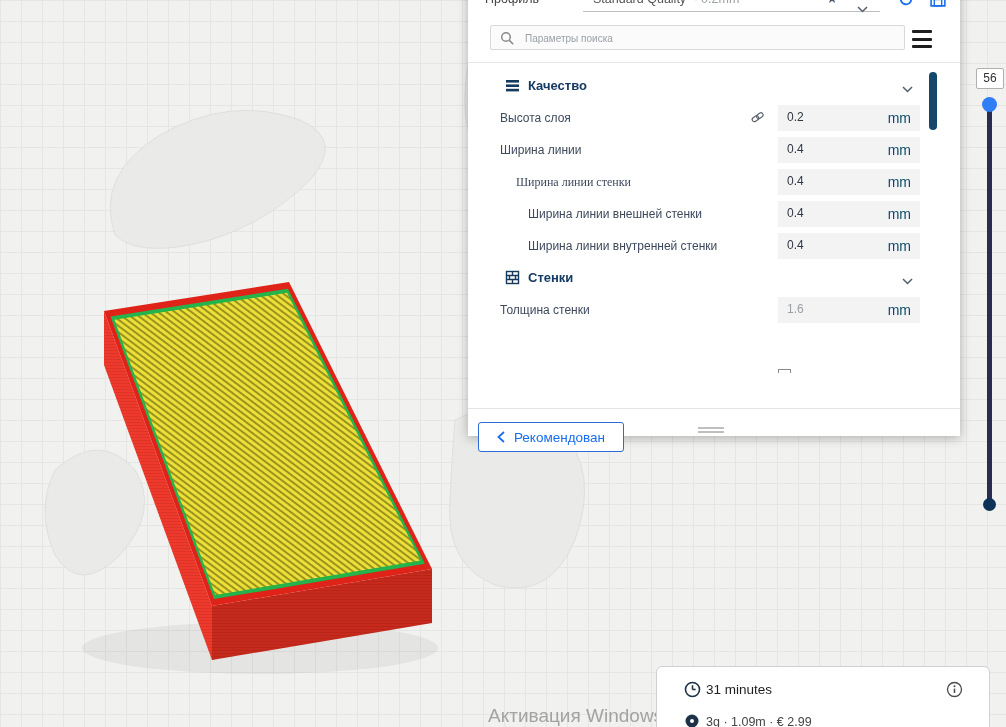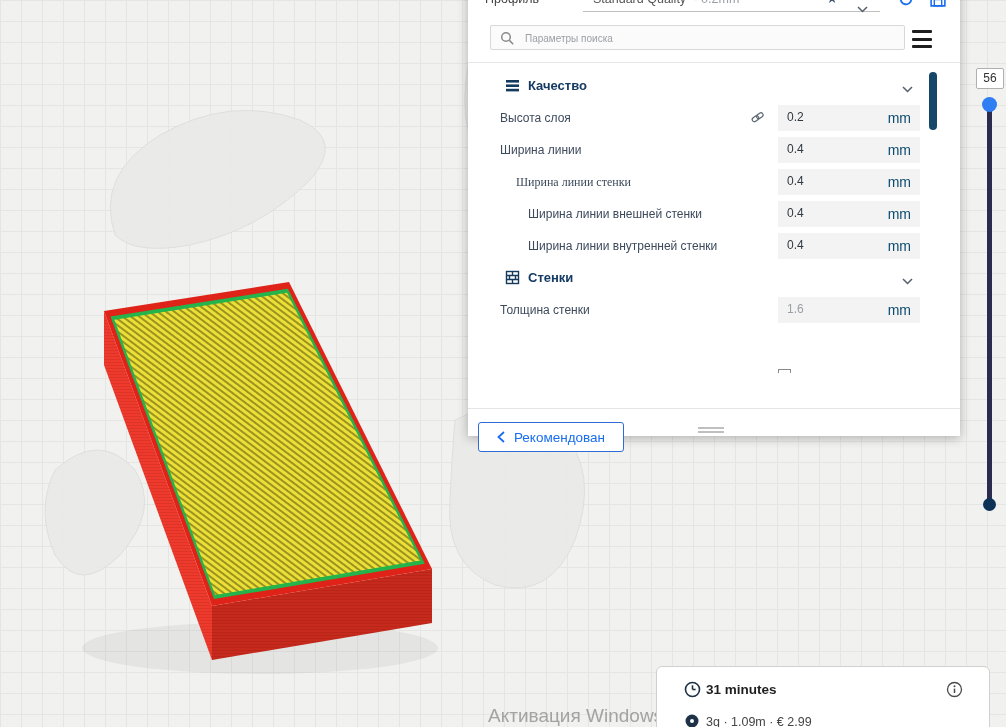--- a/index.html
+++ b/index.html
@@ -69,21 +69,21 @@
     border-radius:2px; box-sizing:border-box; text-align:center; line-height:19px; font-size:12px; color:#333; z-index:6;}
   .slider-track{position:absolute; left:987px; top:104px; width:5px; height:402px; background:#2b2b50; border-radius:2px; z-index:6; cursor:pointer;}
   .slider-handle-top{position:absolute; left:982px; top:97px; width:15px; height:15px; border-radius:50%; background:#2f7ef3; z-index:7; cursor:grab;}
   .slider-handle-bottom{position:absolute; left:983px; top:498px; width:13px; height:13px; border-radius:50%; background:#0e3158; z-index:7; cursor:grab;}
 
   
   .time-panel{position:absolute; left:656px; top:666px; width:334px; height:80px; background:#fff;
     border:1px solid #d0d0d0; border-radius:6px; box-sizing:border-box; z-index:6;}
   .time-row{position:absolute; left:0; right:0; height:24px;}
   .time-row .ticon{position:absolute; left:27px; top:2px;}
-  .time-text{position:absolute; left:49px; top:0; line-height:22px; font-size:13.5px; font-weight:bold; color:#1f1f1f;}
+  .time-text{position:absolute; left:49px; top:0; line-height:22px; font-size:13.5px; font-weight:normal; color:#1f1f1f;}
   .mat-text{position:absolute; left:49px; top:0; line-height:22px; font-size:12.5px; color:#444;}
   .info-icon{position:absolute; right:26px; top:2px; cursor:pointer;}
 
   .watermark{position:absolute; left:488px; top:705px; font-size:19px; color:#a3a3a3; z-index:4; white-space:nowrap;}
 </style>
 </head>
 <body>
 
 <div class="viewport">
 

